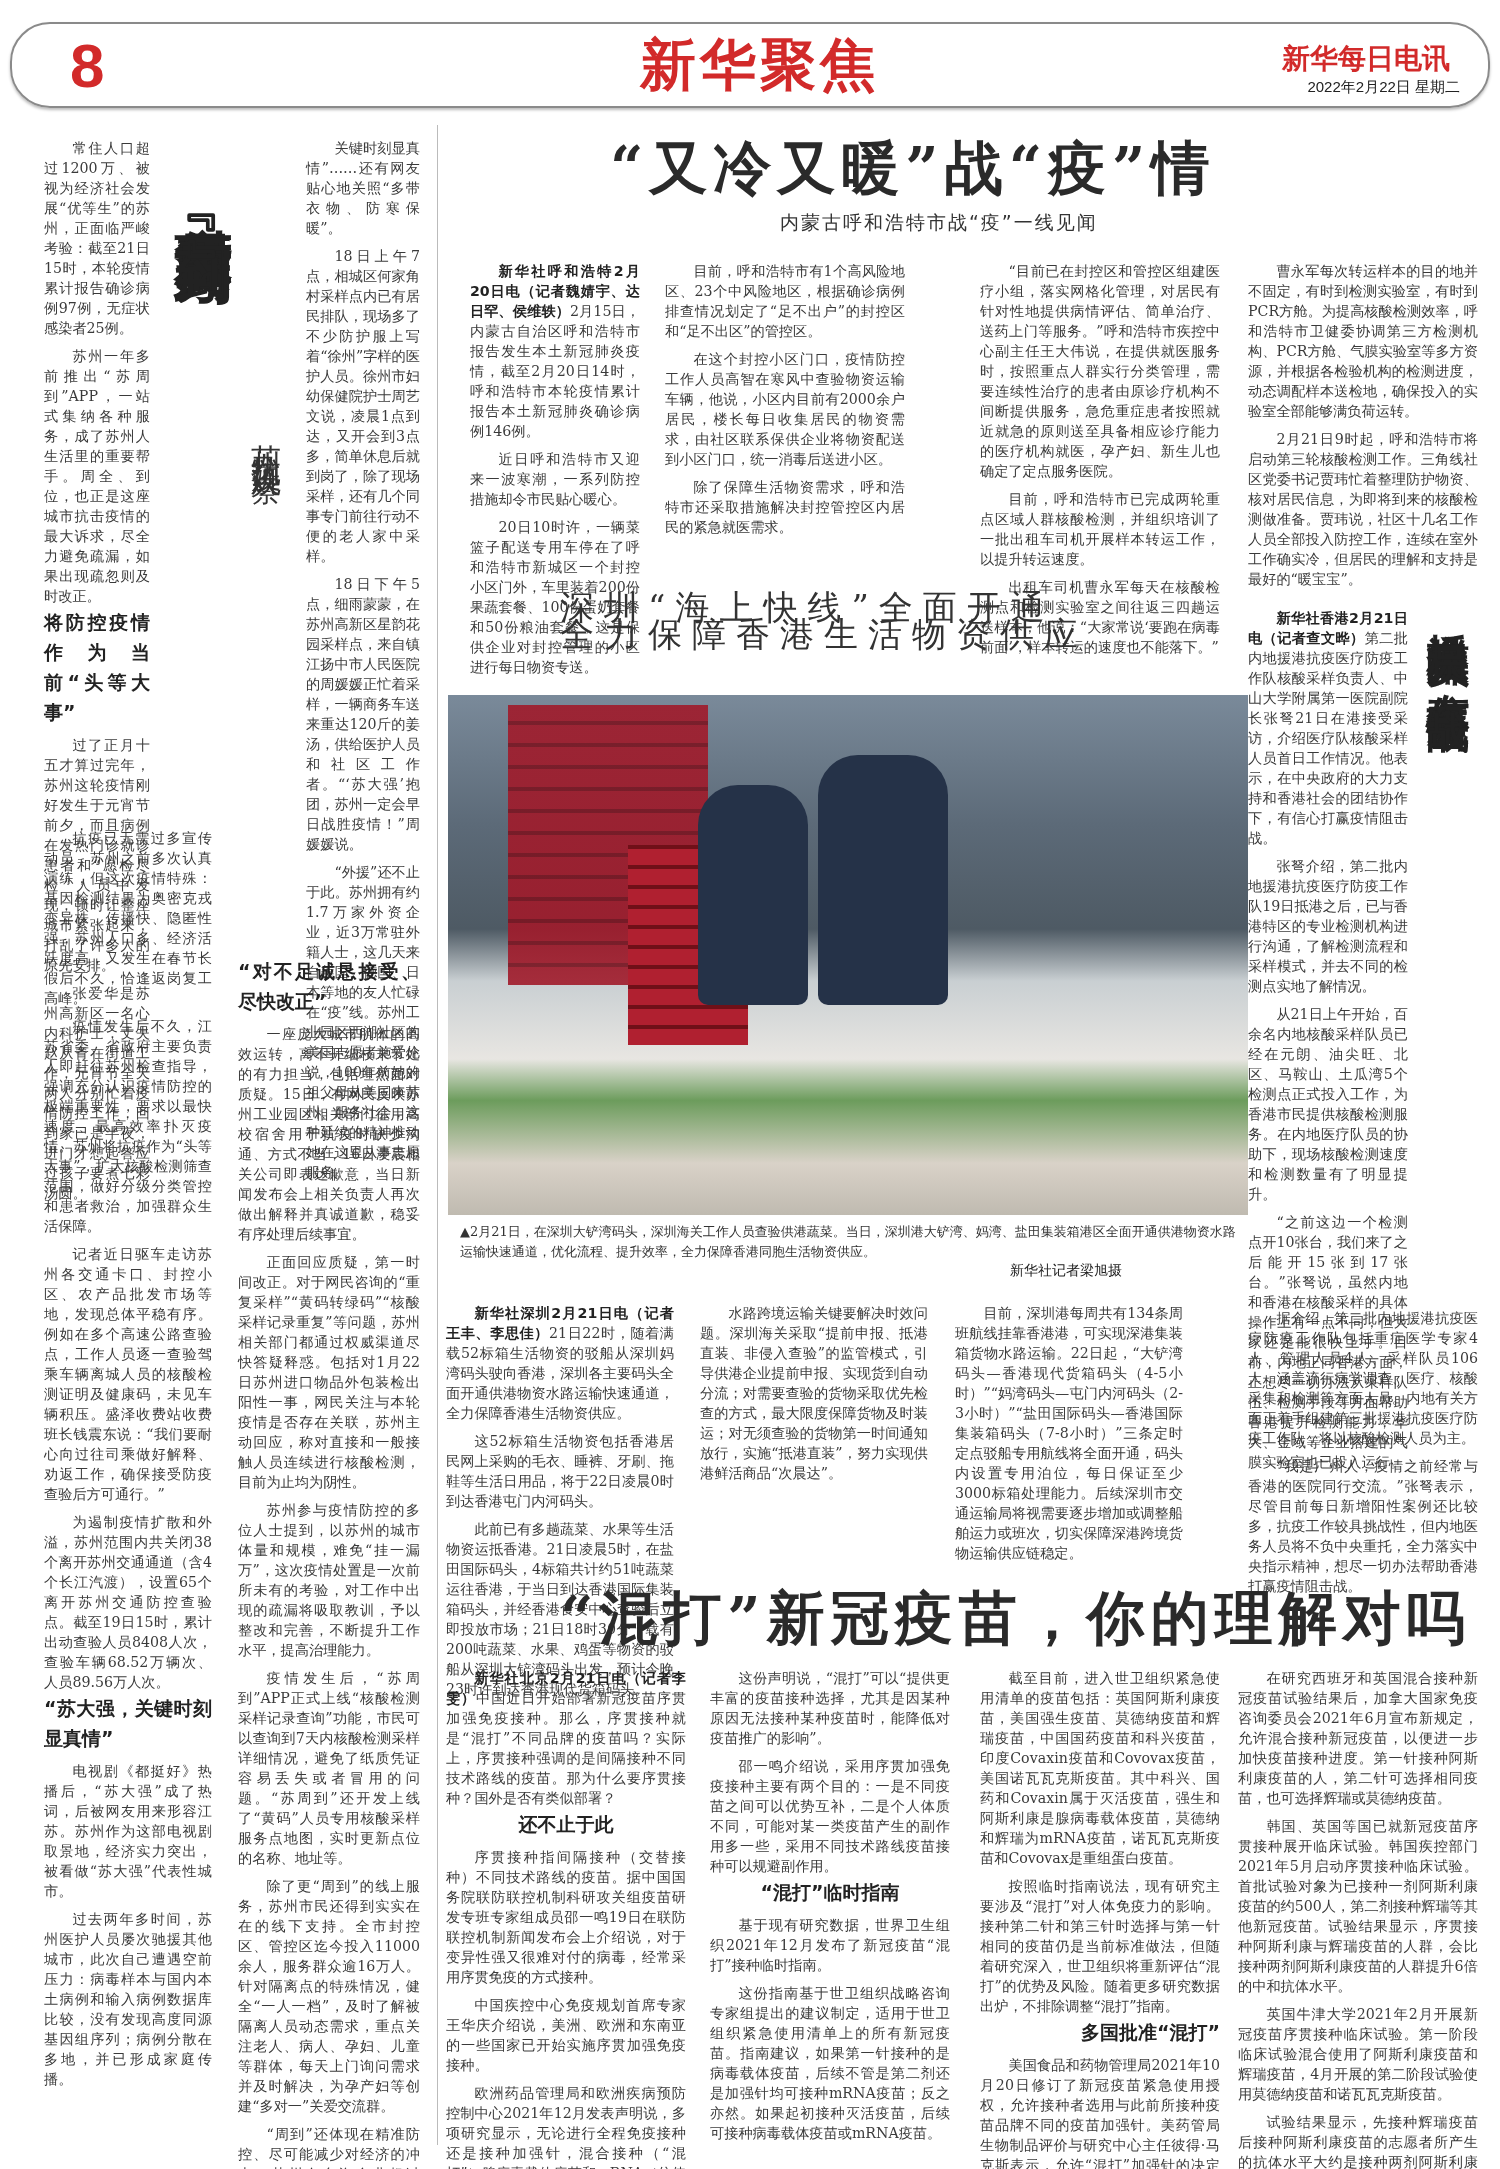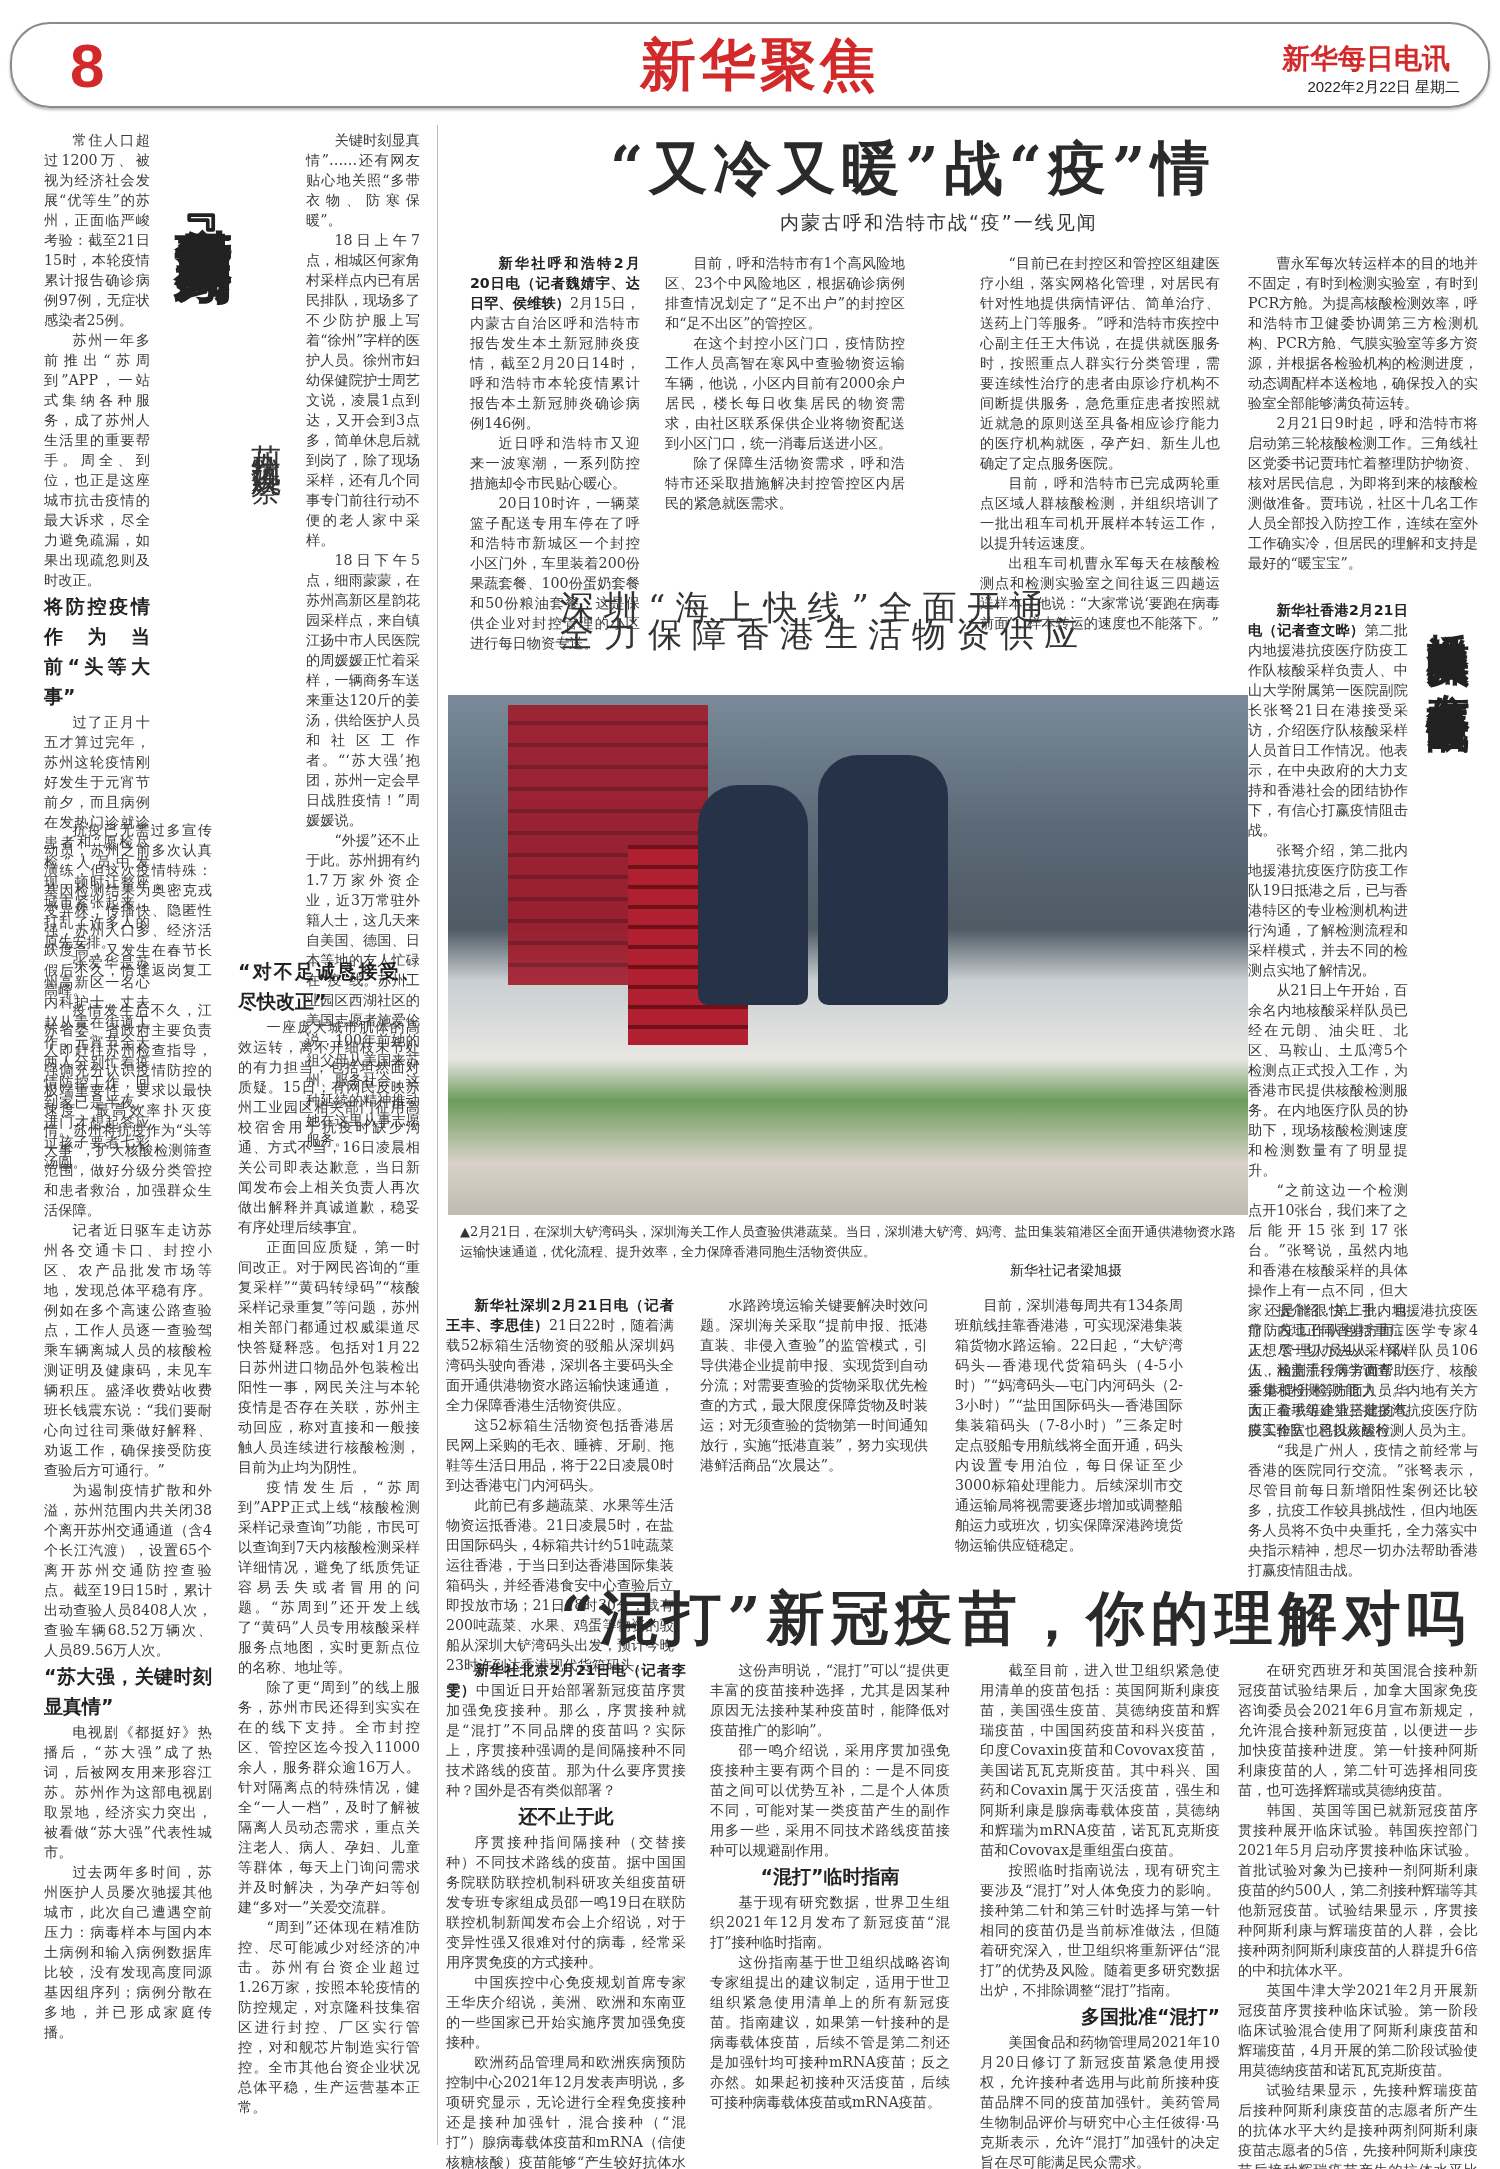--- a/index.html
+++ b/index.html
@@ -3,21 +3,21 @@
 <meta charset="utf-8">
 <style>
   * { box-sizing: border-box; margin: 0; padding: 0; }
   body { width: 1500px; height: 2169px; background: #fff; font-family: "DejaVu Serif", serif; color: #333; position: relative; overflow: hidden; }
   .masthead { position: absolute; left: 10px; top: 22px; width: 1480px; height: 86px; border: 2px solid #8a8a8a; border-radius: 40px; box-shadow: 0 2px 3px #bbb; }
   .page-num { position: absolute; left: 70px; top: 30px; font: bold 62px "Liberation Sans", sans-serif; color: #d22a2a; }
   .section-title { position: absolute; left: 640px; top: 28px; font: bold 56px "DejaVu Serif", serif; color: #d22a2a; letter-spacing: 4px; }
   .brand { position: absolute; right: 50px; top: 40px; font: bold 28px "DejaVu Serif", serif; color: #d22a2a; }
   .date { position: absolute; right: 40px; top: 78px; font: 15px "Liberation Sans", sans-serif; color: #222; }
   .col { position: absolute; font-size: 14.2px; line-height: 20px; text-align: justify; color: #3a3a3a; }
-  .col p { text-indent: 2em; }
+  .col p { text-indent: 2em; margin-top: 8px; }
   .col .lead { font-weight: bold; font-family: "DejaVu Sans", sans-serif; color: #222; }
   .subhead { font: bold 19px "DejaVu Sans", sans-serif; color: #222; margin: 1px 0; line-height: 30px; text-indent: 0 !important; }
   .vtitle { position: absolute; writing-mode: vertical-rl; font: bold 58px "DejaVu Serif", serif; color: #222; letter-spacing: 2px; }
   .vsub { position: absolute; writing-mode: vertical-rl; font: 30px "DejaVu Sans", sans-serif; color: #333; letter-spacing: 6px; }
   .big-title { position: absolute; font: bold 58px "DejaVu Serif", serif; color: #2a2a2a; letter-spacing: 6px; }
   .sub-title { position: absolute; font: 19px "DejaVu Sans", sans-serif; color: #333; letter-spacing: 2px; }
   .hk-title { position: absolute; font: 34px "DejaVu Serif", serif; color: #333; letter-spacing: 10px; }
   .photo { position: absolute; left: 448px; top: 695px; width: 800px; height: 520px; background: linear-gradient(180deg,#7a8a9a 0%,#5c6a78 25%,#4e5a64 45%,#c9cfd2 55%,#e8e6e2 70%,#6c9c5c 78%,#d9d2c8 90%,#bfbab0 100%); overflow: hidden; }
   .crates { position: absolute; left: 60px; top: 10px; width: 200px; height: 280px; background: repeating-linear-gradient(0deg,#a01a2a 0 18px,#7a1420 18px 22px); opacity: .9; }
   .crates2 { position: absolute; left: 180px; top: 150px; width: 120px; height: 200px; background: repeating-linear-gradient(0deg,#b02030 0 16px,#701018 16px 20px); }
@@ -59,20 +59,21 @@
 <div class="col" style="left:306px;top:130px;width:114px;">
   <p>关键时刻显真情”……还有网友贴心地关照“多带衣物、防寒保暖”。</p>
   <p>18日上午7点，相城区何家角村采样点内已有居民排队，现场多了不少防护服上写着“徐州”字样的医护人员。徐州市妇幼保健院护士周艺文说，凌晨1点到达，又开会到3点多，简单休息后就到岗了，除了现场采样，还有几个同事专门前往行动不便的老人家中采样。</p>
   <p>18日下午5点，细雨蒙蒙，在苏州高新区星韵花园采样点，来自镇江扬中市人民医院的周媛媛正忙着采样，一辆商务车送来重达120斤的姜汤，供给医护人员和社区工作者。“‘苏大强’抱团，苏州一定会早日战胜疫情！”周媛媛说。</p>
   <p>“外援”还不止于此。苏州拥有约1.7万家外资企业，近3万常驻外籍人士，这几天来自美国、德国、日本等地的友人忙碌在“疫”线。苏州工业园区西湖社区的美国志愿者施爱伦说，100年前她的祖父母从美国来苏州、服务社会，这种延续的精神推动她在这里从事志愿服务。</p>
 </div>
 <div class="col" style="left:238px;top:955px;width:182px;">
   <div class="subhead">“对不足诚恳接受、尽快改正”</div>
   <p>一座庞大城市肌体的高效运转，离不开细枝末节处的有力担当，包括坦然面对质疑。15日，有网民反映苏州工业园区相关部门征用高校宿舍用于抗疫时缺少沟通、方式不当，16日凌晨相关公司即表达歉意，当日新闻发布会上相关负责人再次做出解释并真诚道歉，稳妥有序处理后续事宜。</p>
   <p>正面回应质疑，第一时间改正。对于网民咨询的“重复采样”“黄码转绿码”“核酸采样记录重复”等问题，苏州相关部门都通过权威渠道尽快答疑释惑。包括对1月22日苏州进口物品外包装检出阳性一事，网民关注与本轮疫情是否存在关联，苏州主动回应，称对直接和一般接触人员连续进行核酸检测，目前为止均为阴性。</p>
+  <p>苏州参与疫情防控的多位人士提到，以苏州的城市体量和规模，难免“挂一漏万”，这次疫情处置是一次前所未有的考验，对工作中出现的疏漏将吸取教训，予以整改和完善，不断提升工作水平，提高治理能力。</p>
   <p>疫情发生后，“苏周到”APP正式上线“核酸检测采样记录查询”功能，市民可以查询到7天内核酸检测采样详细情况，避免了纸质凭证容易丢失或者冒用的问题。“苏周到”还开发上线了“黄码”人员专用核酸采样服务点地图，实时更新点位的名称、地址等。</p>
   <p>除了更“周到”的线上服务，苏州市民还得到实实在在的线下支持。全市封控区、管控区迄今投入11000余人，服务群众逾16万人。针对隔离点的特殊情况，健全“一人一档”，及时了解被隔离人员动态需求，重点关注老人、病人、孕妇、儿童等群体，每天上门询问需求并及时解决，为孕产妇等创建“多对一”关爱交流群。</p>
   <p>“周到”还体现在精准防控、尽可能减少对经济的冲击。苏州有台资企业超过1.26万家，按照本轮疫情的防控规定，对京隆科技集宿区进行封控、厂区实行管控，对和舰芯片制造实行管控。全市其他台资企业状况总体平稳，生产运营基本正常。</p>
 
 </div>
 
 <div class="rule" style="left:437px;top:125px;width:1px;height:2020px;"></div>
 
 <div class="big-title" style="left:610px;top:130px;">“又冷又暖”战“疫”情</div>
 <div class="sub-title" style="left:780px;top:210px;">内蒙古呼和浩特市战“疫”一线见闻</div>

